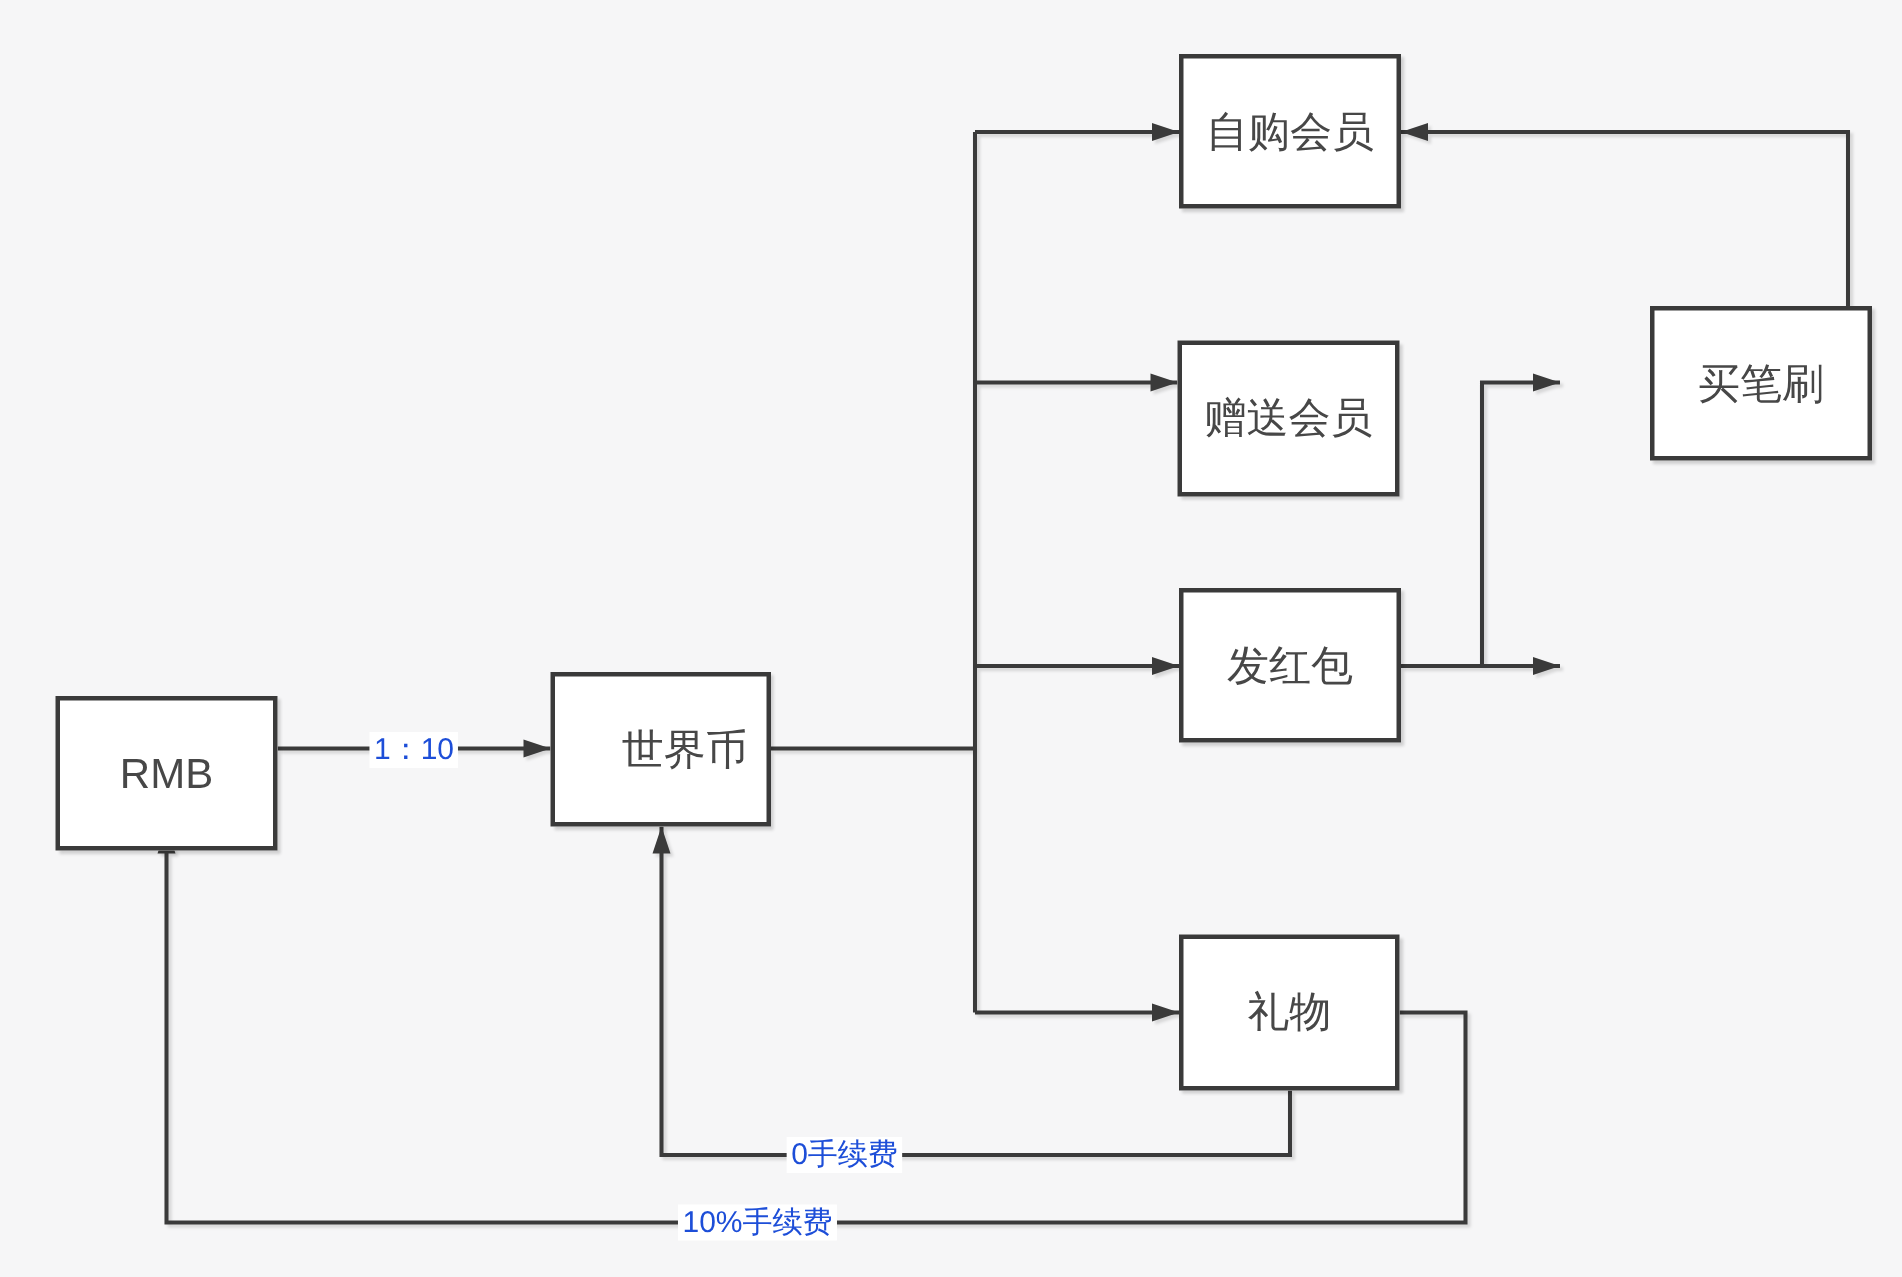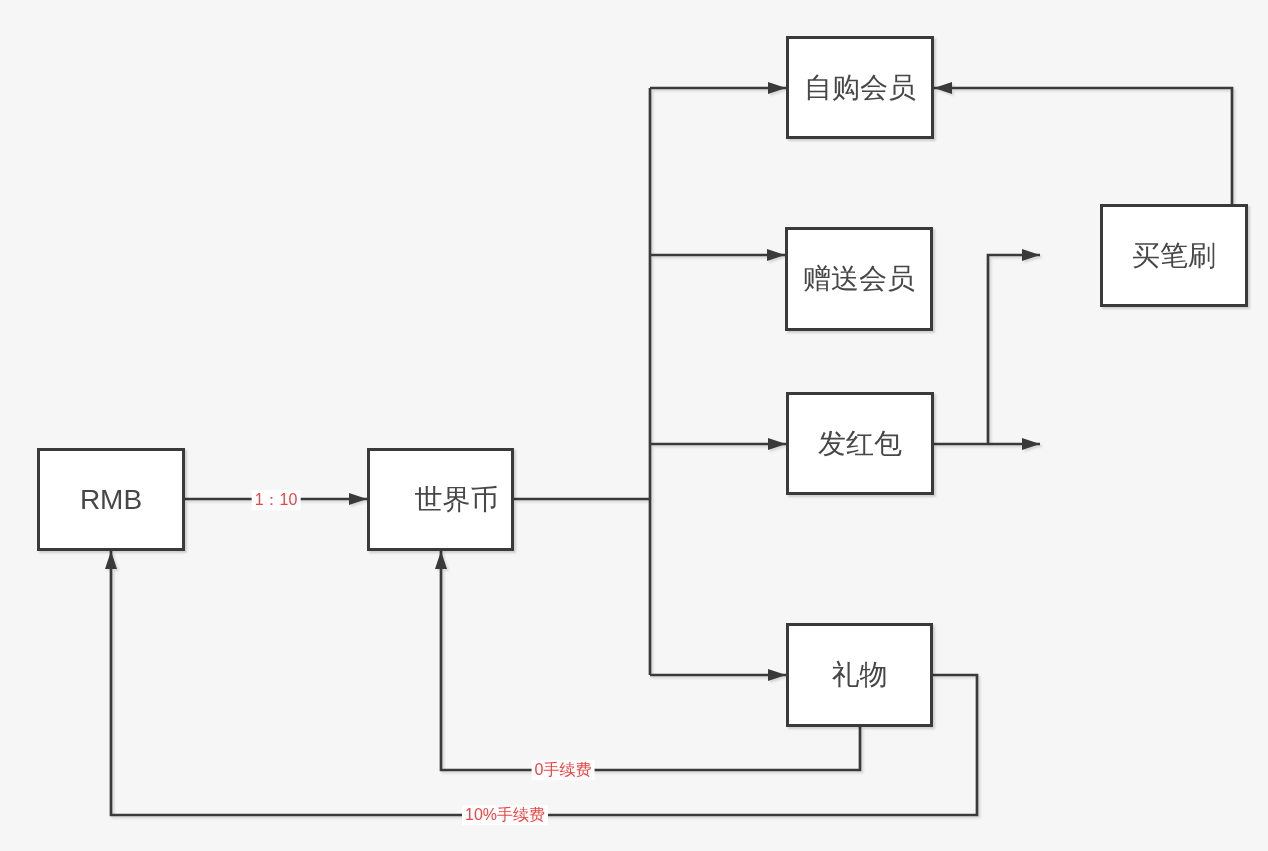--- a/index.html
+++ b/index.html
@@ -22,35 +22,35 @@
     background: #ffffff;
     border: 3px solid #3a3a3a;
     box-shadow: 2px 2px 2px rgba(0,0,0,0.16);
     display: flex;
     align-items: center;
     justify-content: center;
     font-size: 28px;
     color: #474747;
     white-space: nowrap;
   }
-  .n-rmb      { left: 37px;   top: 448px; width: 148px; height: 103px; }
+  .n-rmb      { left: 37px;   top: 464px; width: 148px; height: 103px; }
   .n-world    { left: 367px;  top: 448px; width: 147px; height: 103px; padding-left: 32px; }
   .n-self     { left: 786px;  top: 36px;  width: 148px; height: 103px; }
   .n-giftmem  { left: 785px;  top: 203px; width: 148px; height: 104px; margin-top: 24px; }
   .n-brush    { left: 1100px; top: 204px; width: 148px; height: 103px; }
   .n-red      { left: 786px;  top: 392px; width: 148px; height: 103px; }
   .n-comm     { left: 1040px; top: 392px; width: 148px; height: 103px; }
   .n-gift     { left: 786px;  top: 623px; width: 147px; height: 104px; }
   .edge-label {
     position: absolute;
     transform: translate(-50%, -50%);
     background: #ffffff;
     padding: 1px 3px;
-    font-size: 16px;
-    color: #ef4444;
+    font-size: 20px;
+    color: #1d4ed8;
     white-space: nowrap;
     line-height: 1.1;
   }
   .l-rate { left: 276px; top: 500px; }
   .l-zero { left: 563px; top: 770px; }
   .l-ten  { left: 505px; top: 815px; }
 </style>
 </head>
 <body>
 

